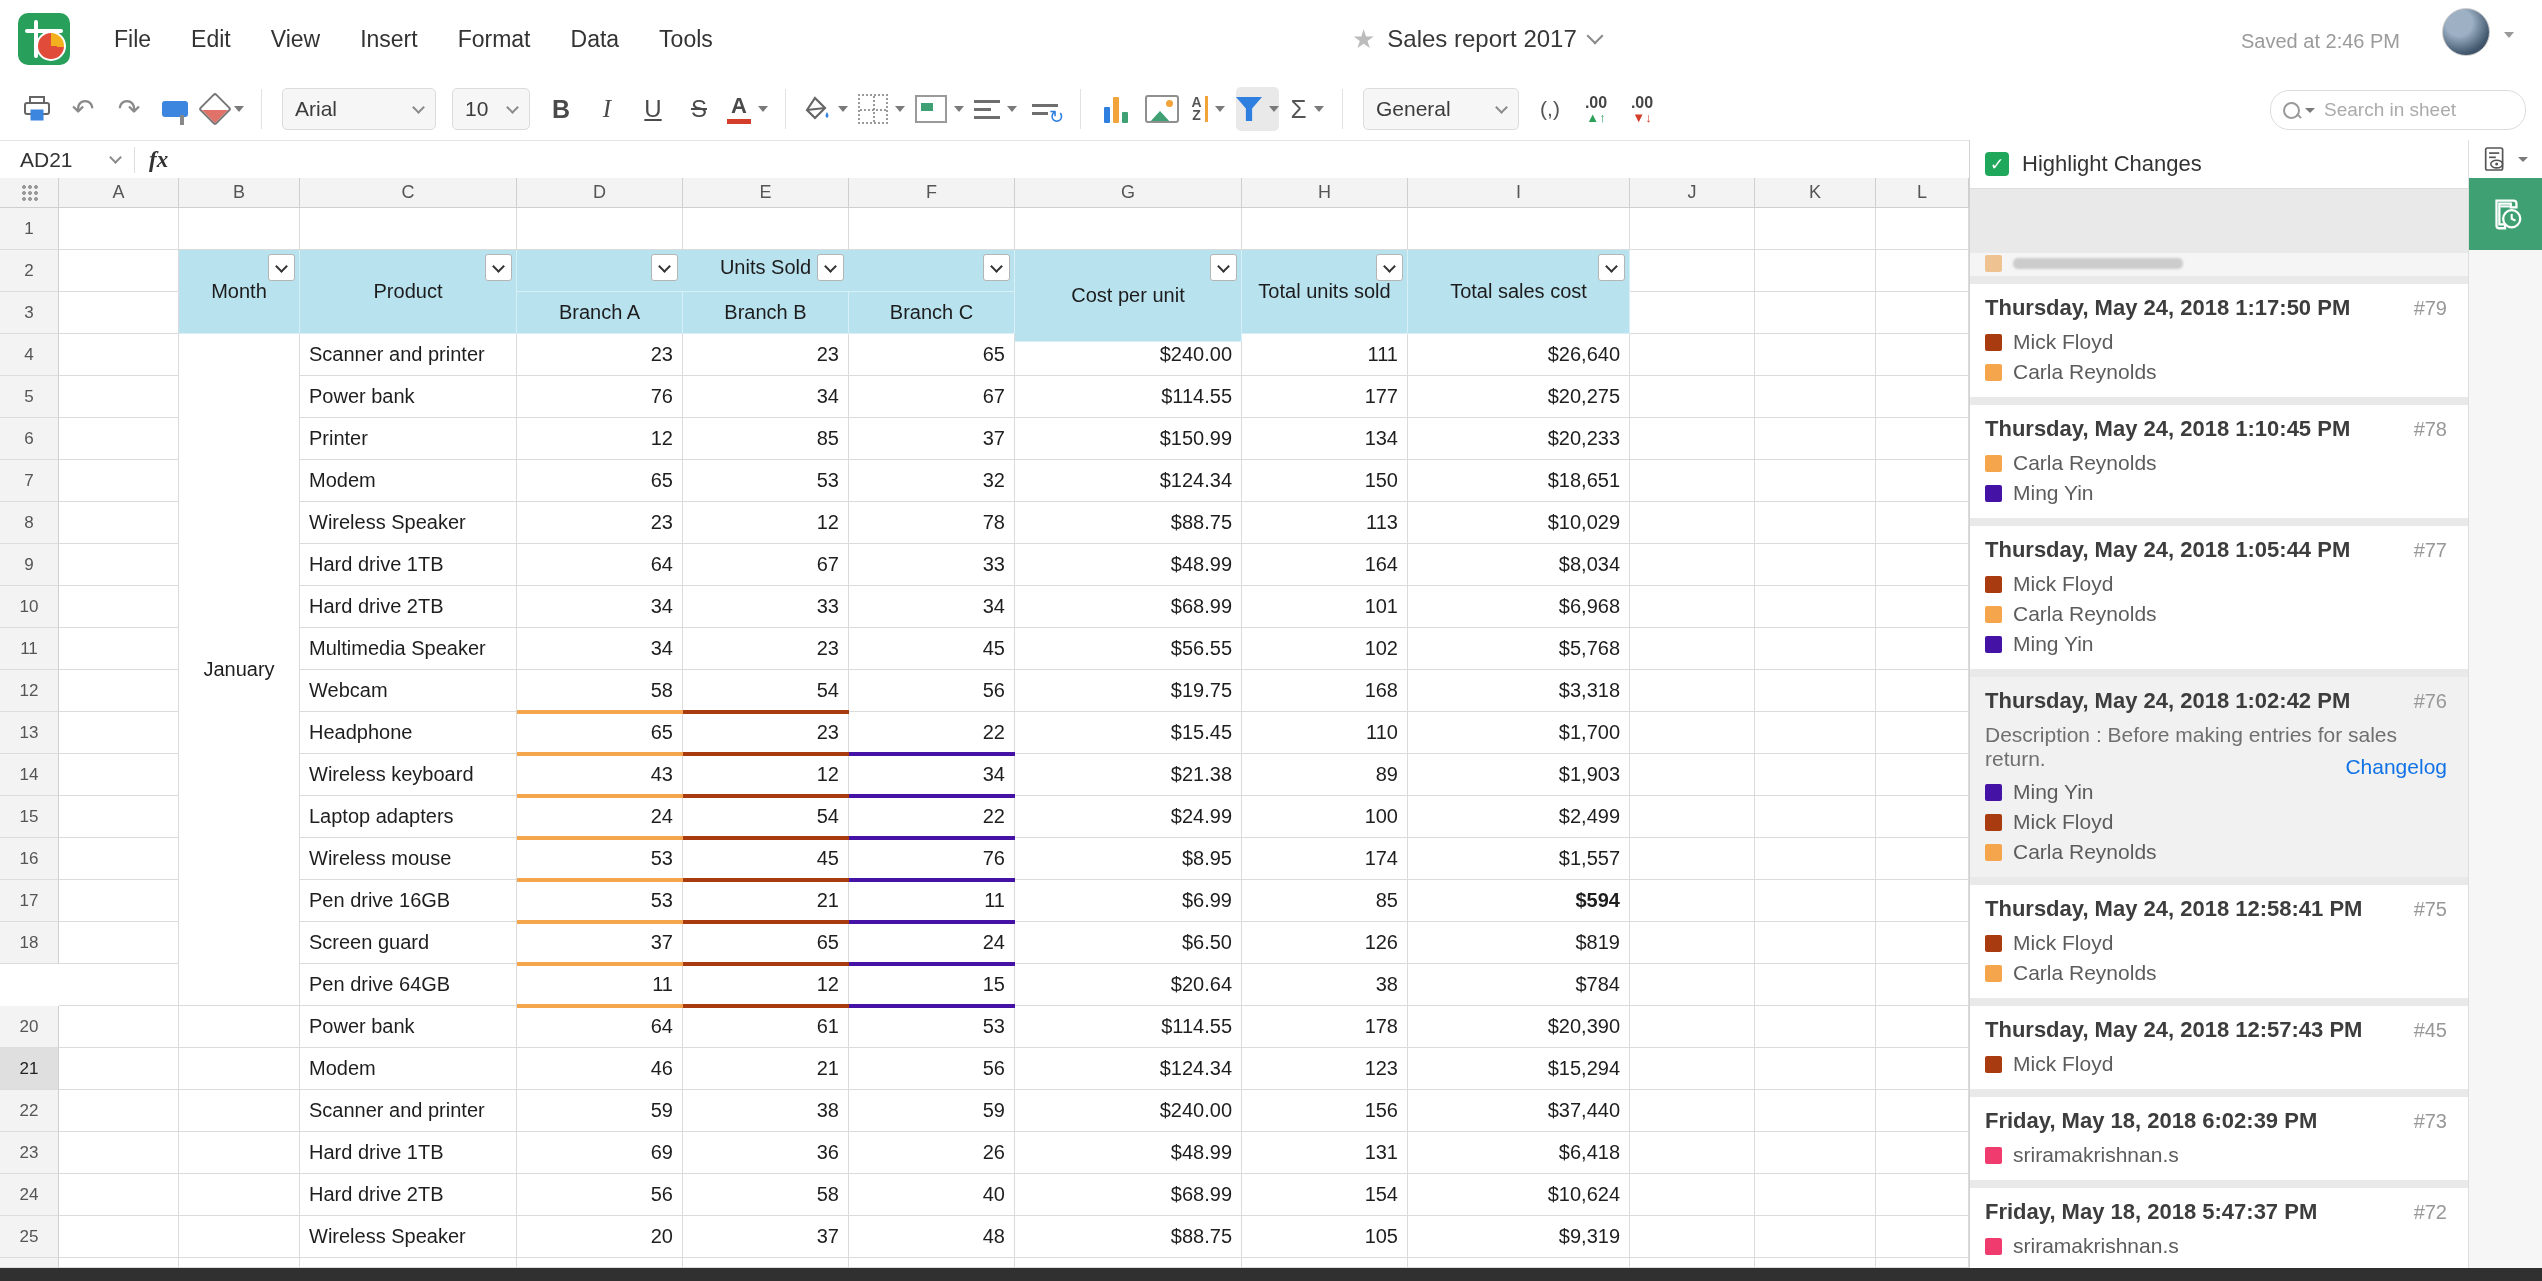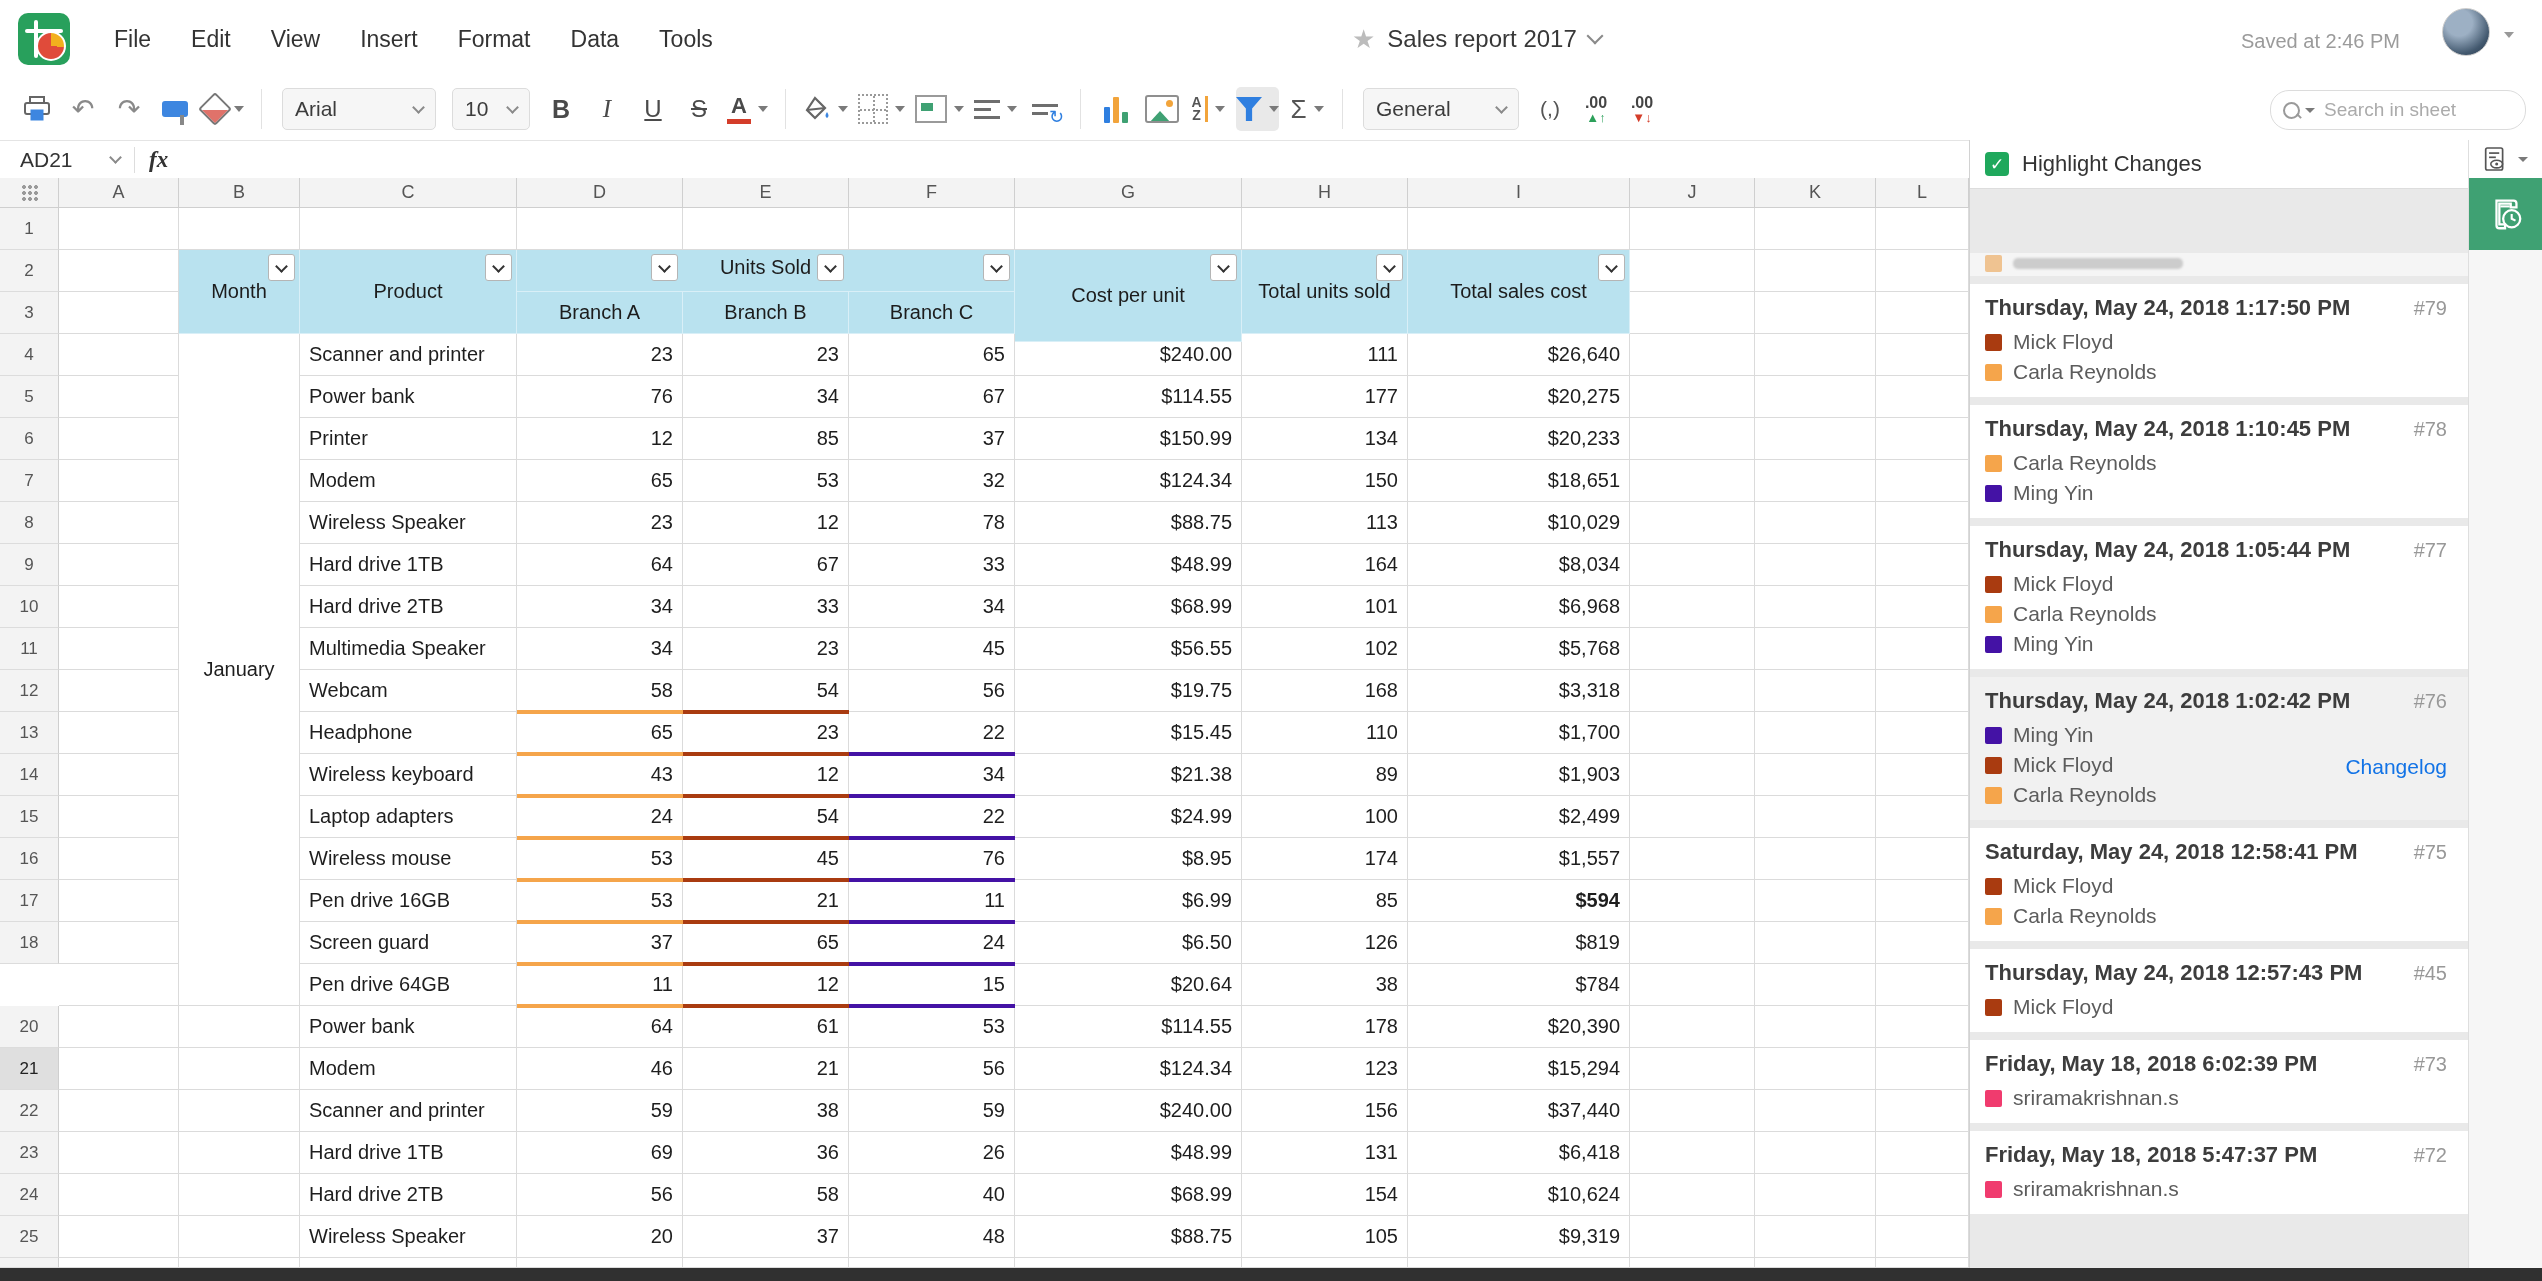--- a/index.html
+++ b/index.html
@@ -944,39 +944,40 @@
             <div class="swatch" style="background: rgb(68, 18, 165);"></div>
             <div class="uname">Ming Yin</div>
           </div>
         </div>
       </div>
       <div class="vcard sel">
         <div class="daterow">
           <div class="date">Thursday, May 24, 2018 1:02:42 PM</div>
           <div class="ver">#76</div>
         </div>
+        <div class="desc">Description : Before making entries for sales return.</div>
         <div class="users">
           <div class="urow">
             <div class="swatch" style="background: rgb(68, 18, 165);"></div>
             <div class="uname">Ming Yin</div>
           </div>
           <div class="urow">
             <div class="swatch" style="background: rgb(169, 59, 16);"></div>
             <div class="uname">Mick Floyd</div>
           </div>
           <div class="urow">
             <div class="swatch" style="background: rgb(245, 165, 75);"></div>
             <div class="uname">Carla Reynolds</div>
           </div>
         </div>
         <div class="changelog">Changelog</div>
       </div>
       <div class="vcard">
         <div class="daterow">
-          <div class="date">Saturday, May 24, 2018 12:58:41 PM</div>
+          <div class="date">Thursday, May 24, 2018 12:58:41 PM</div>
           <div class="ver">#75</div>
         </div>
         <div class="users">
           <div class="urow">
             <div class="swatch" style="background: rgb(169, 59, 16);"></div>
             <div class="uname">Mick Floyd</div>
           </div>
           <div class="urow">
             <div class="swatch" style="background: rgb(245, 165, 75);"></div>
             <div class="uname">Carla Reynolds</div>

